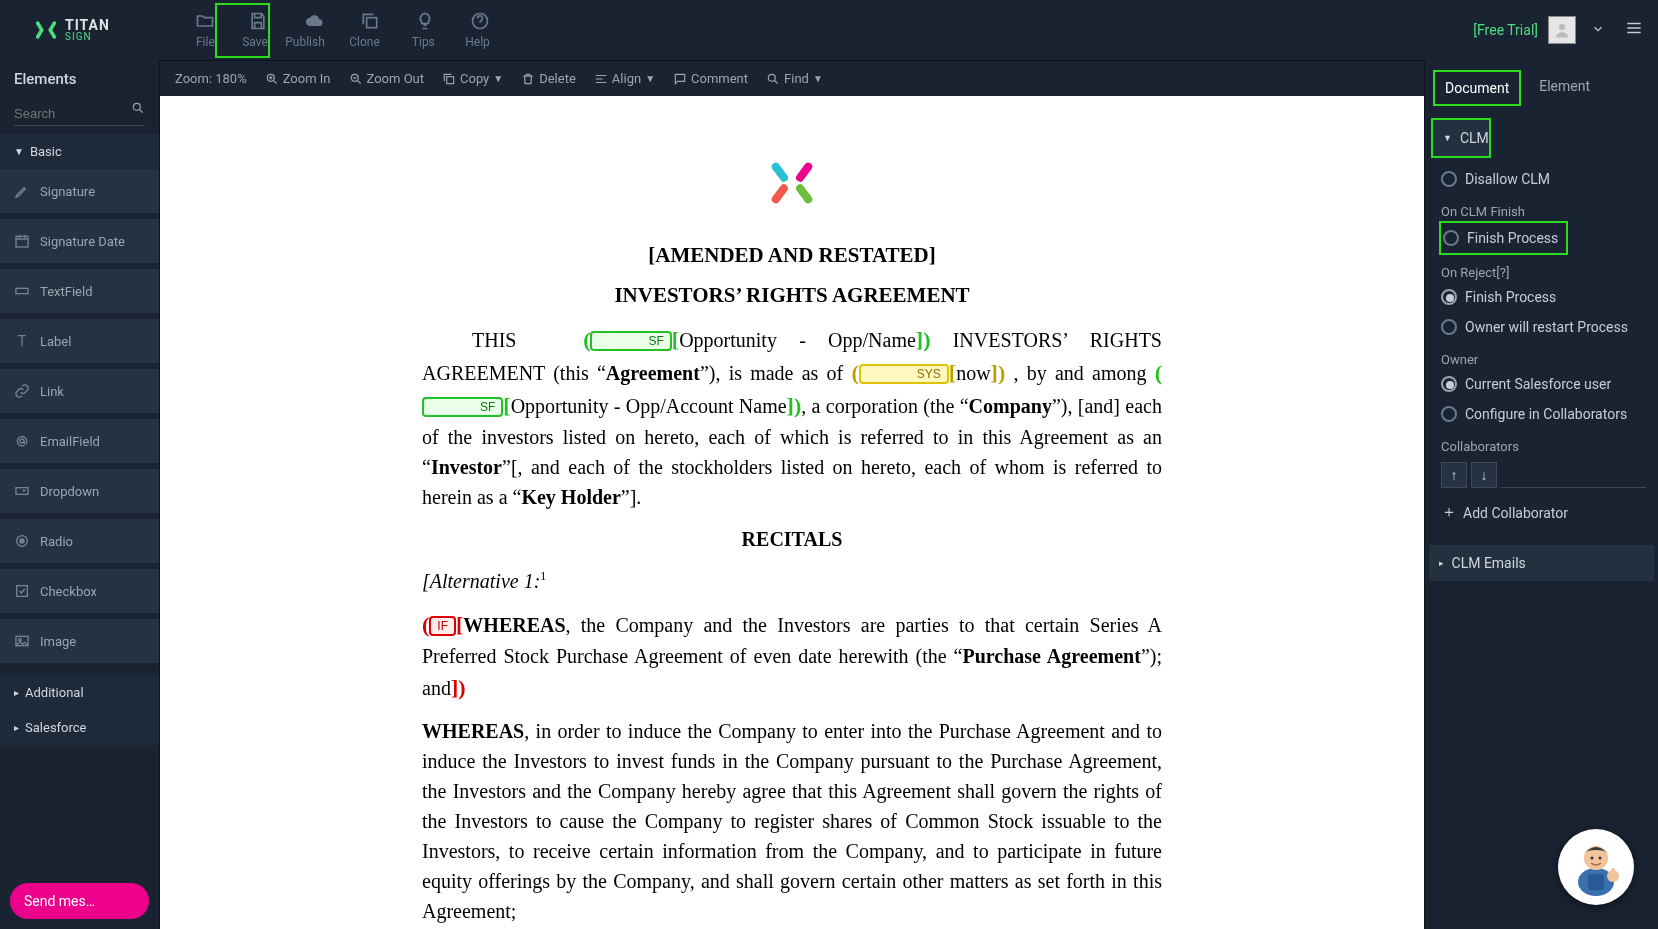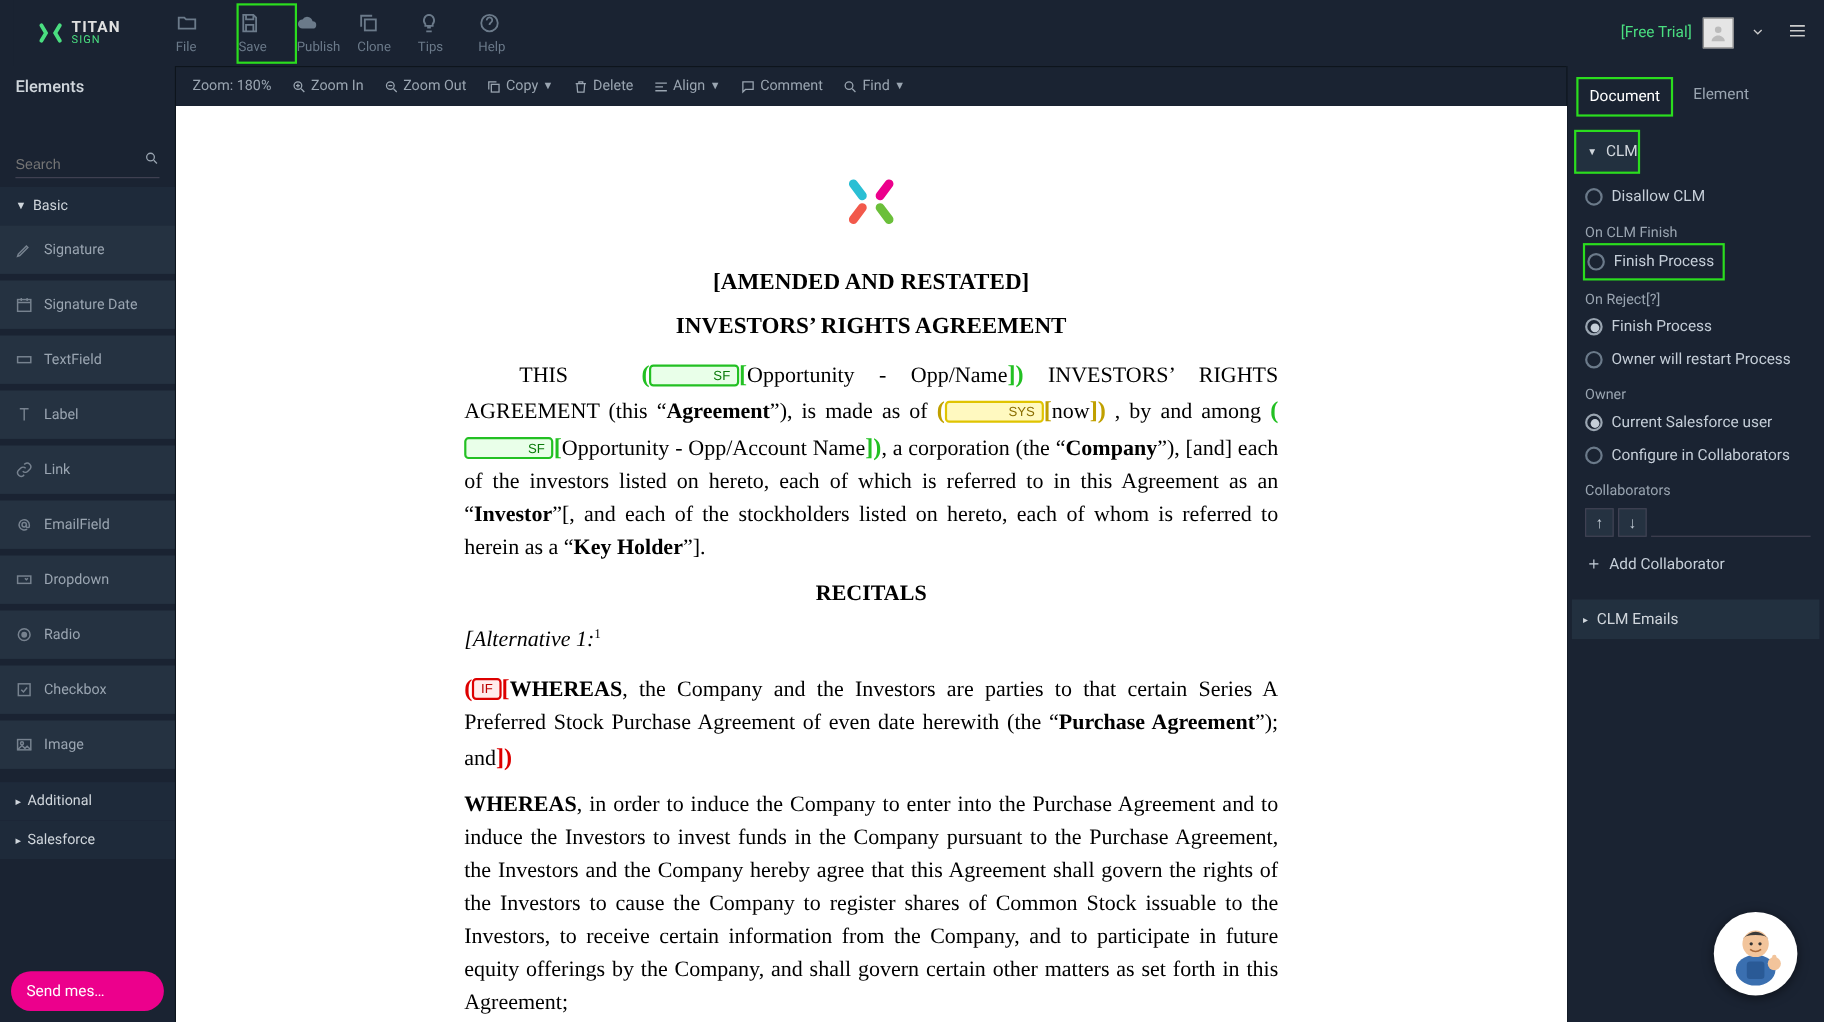--- a/index.html
+++ b/index.html
@@ -6,37 +6,37 @@
 body { font-family: -apple-system, BlinkMacSystemFont, "Segoe UI", Roboto, Arial, sans-serif; background: #1a2332; color: #ccc; width: 1658px; height: 929px; overflow: hidden; position: relative; }
 
 
 .top-toolbar { height: 60px; background: #1a2332; display: flex; align-items: center; padding: 12px 10px; justify-content: space-between; margin-left: 12px; }
 .logo-section { display: flex; align-items: center; gap: 5px; padding: 0 10px; }
 .logo-mark { width: 28px; height: 28px; }
 .logo-text { display: flex; flex-direction: column; line-height: 1; }
 .logo-text .titan { color: #e0e0e0; font-weight: 700; font-size: 14px; letter-spacing: 1px; }
 .logo-text .sign { color: #4ade80; font-size: 10px; letter-spacing: 1px; }
 .tool-buttons { display: flex; gap: 0px; margin-left: 40px; }
-.tool-btn { display: flex; flex-direction: column; align-items: flex-start; justify-content: center; color: #6b7a8a; font-size: 12px; min-width: 55px; height: 55px; cursor: pointer; gap: 4px;}
+.tool-btn { display: flex; flex-direction: column; align-items: flex-end; justify-content: center; color: #6b7a8a; font-size: 12px; min-width: 55px; height: 55px; cursor: pointer; gap: 4px;}
 .tool-btn svg { width: 20px; height: 20px; }
 .tool-btn.highlighted { border: 2px solid #2bdd1e; }
 .top-right { display: flex; align-items: center; gap: 10px; }
 .free-trial { color: #4ade80; font-size: 14px; }
 .avatar-box { width: 28px; height: 28px; border: 1px solid #888; background: #e5e5e5; display:flex; align-items:center; justify-content:center; }
 .chevron, .hamburger { color: #ccc; cursor: pointer; padding: 0 5px; }
 
 
 .second-toolbar { height: 36px; background: #1a2332; border-top: 1px solid #0d141c; display: flex; align-items: center; padding: 0 15px; gap: 18px; font-size: 13px; color: #9aa5b1;}
 .second-toolbar .tb-item { display: flex; align-items: center; gap: 4px; cursor: pointer; }
 .second-toolbar svg { width: 14px; height: 14px; }
 
 
 .left-panel { position: absolute; top: 60px; left: 0; width: 160px; bottom: 0; background: #1a2332; border-right: 1px solid #0d141c; display:flex; flex-direction:column;}
 .left-panel .panel-title { padding: 10px 14px; font-size: 15px; color: #d0d6dc; font-weight:500;}
-.left-panel .search-wrap { padding: 4px 14px 8px; position: relative; margin-top: 36px; }
+.left-panel .search-wrap { padding: 4px 14px 8px; position: relative; }
 .left-panel .search-wrap input { width: 100%; background: transparent; border: none; border-bottom: 1px solid #445; color: #ccc; font-size: 13px; padding: 4px 0; outline:none;}
 .left-panel .search-wrap .mag { position: absolute; right: 14px; top: 2px; color: #9aa5b1;}
 .section-header { padding: 10px 14px; font-size: 13px; color: #d0d6dc; display: flex; align-items: center; gap: 6px; cursor:pointer; background:#1e2a3a;}
 .elements-list { display: flex; flex-direction: column;}
 .element-item { display: flex; align-items: center; gap: 10px; padding: 14px 14px; font-size: 13px; color: #9aa5b1; background: #253241; margin-bottom: 6px; cursor: grab;}
 .element-item svg { width: 16px; height: 16px; flex-shrink:0; opacity:0.7;}
 .send-btn { margin: 10px; padding: 10px 14px; background: #ec008c; color: #fff; border-radius: 18px; font-size: 14px; cursor:pointer; white-space:nowrap; overflow:hidden; text-overflow:ellipsis;}
 
 
 .canvas-wrap { position: absolute; top: 96px; left: 160px; right: 234px; bottom: 0; background: #fff; overflow: auto; }

